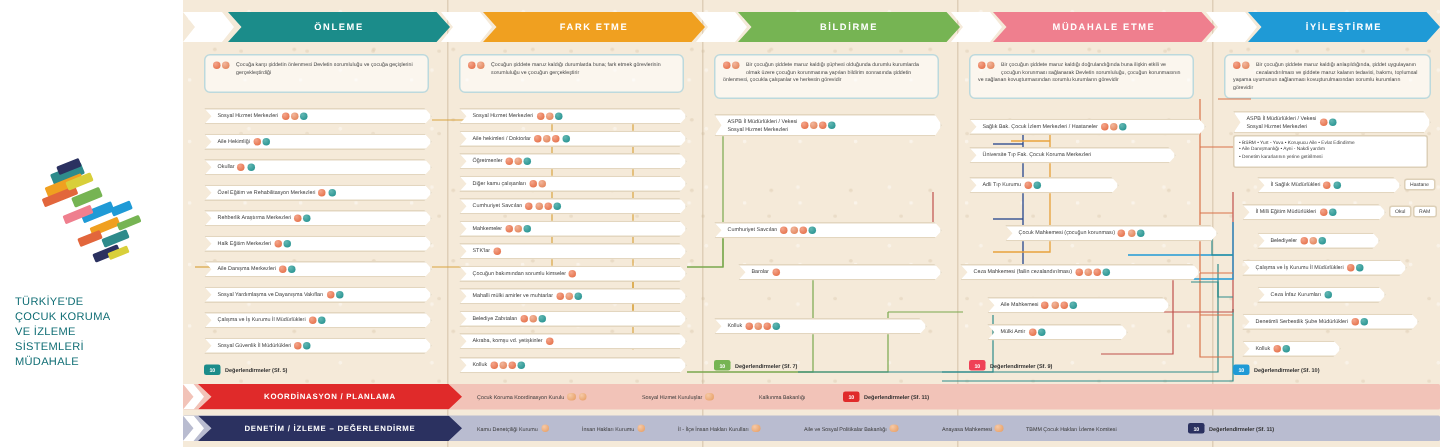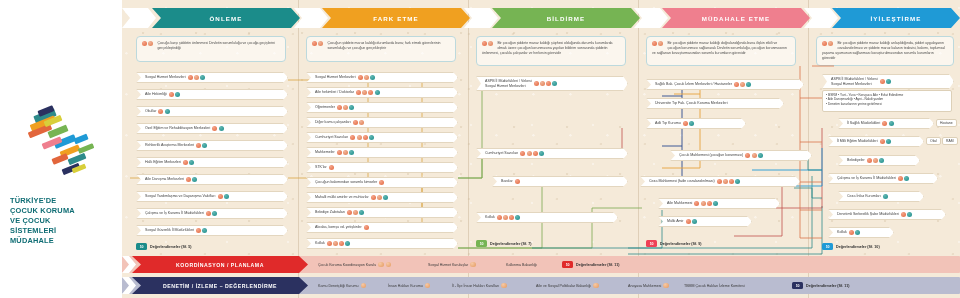--- a/index.html
+++ b/index.html
@@ -14,21 +14,21 @@
     position:absolute;left:0;top:0;width:122px;height:298px;
     background:#ffffff;
     z-index:5;
   }
   #logo-art{
     position:absolute;left:28px;top:108px;width:72px;height:72px;
   }
   #logo-art i{position:absolute;display:block;border-radius:1px;}
   #map-title{
     position:absolute;left:10px;top:196px;width:106px;
-    font-size:7.4px;font-weight:bold;line-height:10px;
+    font-size:7.4px;font-weight:normal;line-height:10px;
     color:#0f6d74;letter-spacing:.2px;
   }
   
   #board{
     position:absolute;left:122px;top:0;width:838px;height:298px;
     background:#f5ead9;
   }
   #board:before{
     content:"";position:absolute;inset:0;
     background:
@@ -152,21 +152,21 @@
     <i style="left:40px;top:48px;width:18px;height:6px;background:#2e8b8b;transform:rotate(-22deg);"></i>
     <i style="left:24px;top:48px;width:16px;height:6px;background:#e2663c;transform:rotate(-22deg);"></i>
     <i style="left:46px;top:28px;width:14px;height:6px;background:#1f9ad6;transform:rotate(-22deg);"></i>
     <i style="left:50px;top:38px;width:16px;height:5px;background:#76b453;transform:rotate(-22deg);"></i>
     <i style="left:34px;top:58px;width:18px;height:6px;background:#2b3160;transform:rotate(-22deg);"></i>
     <i style="left:44px;top:58px;width:14px;height:5px;background:#d8cf3a;transform:rotate(-22deg);"></i>
   </div>
   <div id="map-title">
     <div>TÜRKİYE'DE</div>
     <div>ÇOCUK KORUMA</div>
-    <div>VE ÇOCUK</div>
+    <div>VE İZLEME</div>
     <div>SİSTEMLERİ</div>
     <div>MÜDAHALE</div>
   </div>
 </div>
 
 <div id="board">
 
   <div class="col-sep" style="left:176px;"></div>
   <div class="col-sep" style="left:346px;"></div>
   <div class="col-sep" style="left:516px;"></div>

